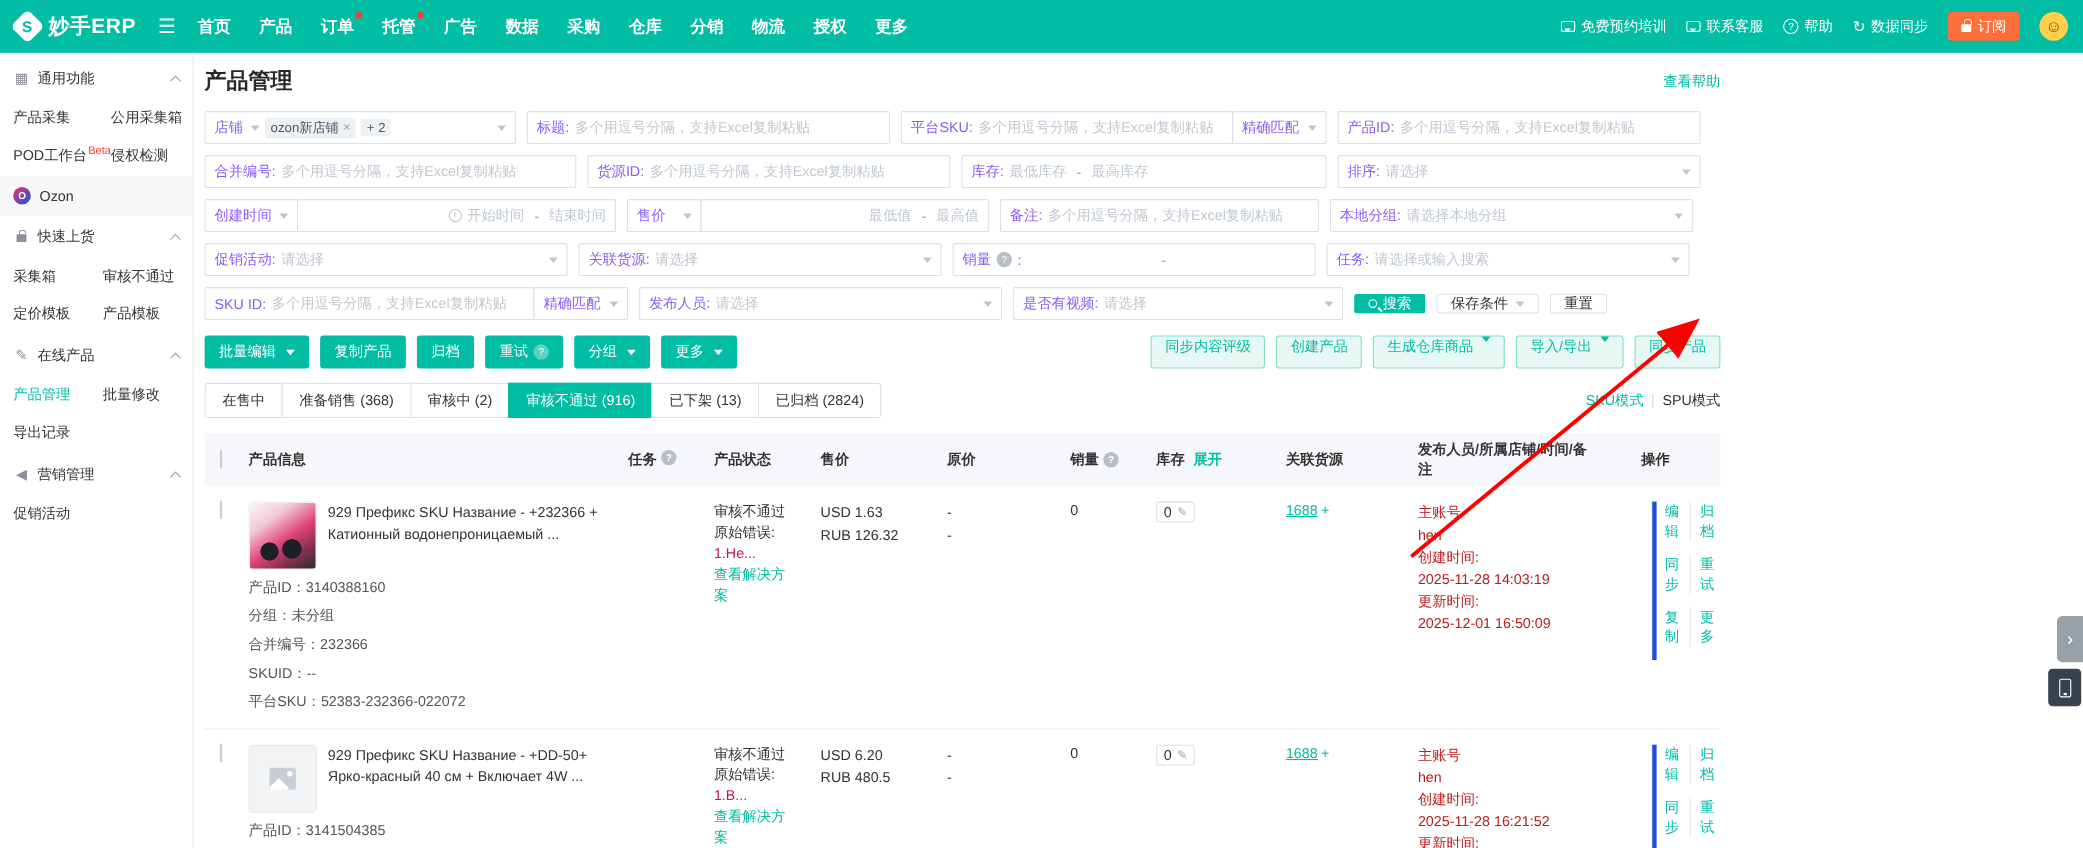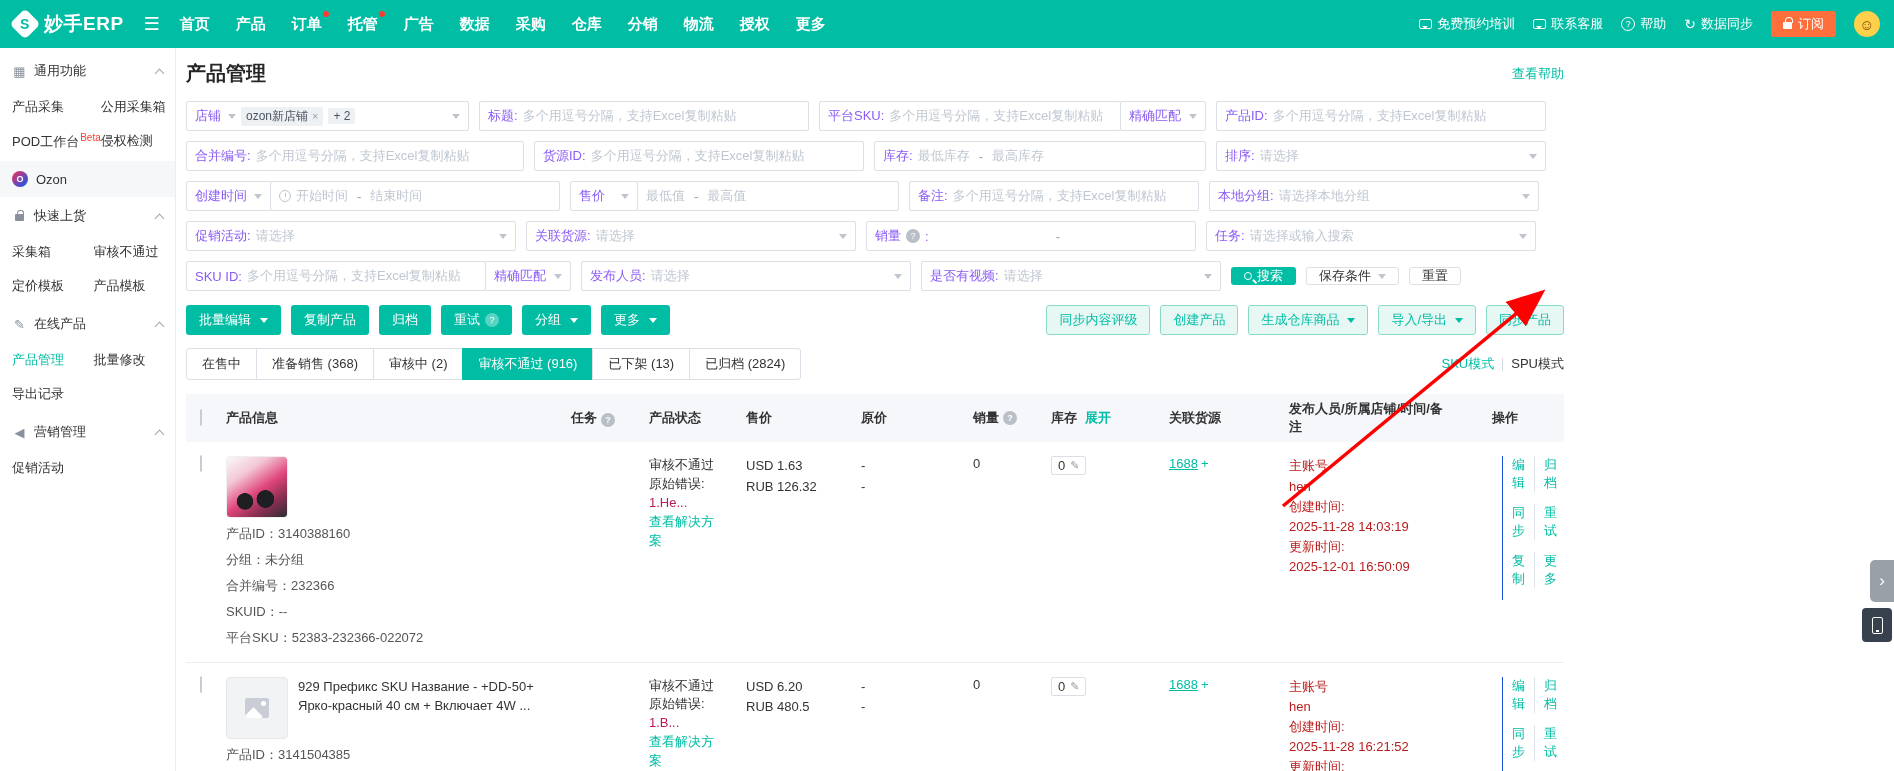--- a/index.html
+++ b/index.html
@@ -47,21 +47,21 @@
   .main { flex:1; padding:10px 10px 0 10px; overflow:hidden; position:relative; }
   .content { width:1378px; }
   .page-head { display:flex; align-items:center; margin:2px 0 14px 0; }
   .page-head h1 { font-size:20px; font-weight:700; color:#262626; }
   .help-link { margin-left:auto; color:#00bda4; font-size:13px; cursor:pointer; text-decoration:none; }
 
   
   .frow { display:flex; gap:10px; margin-bottom:10px; align-items:center; }
   .fbox { display:flex; align-items:center; gap:5px; height:30px; border:1px solid #dcdfe6; border-radius:2px; background:#fff; padding:0 8px; font-size:13px; overflow:hidden; white-space:nowrap; }
   .fgroup { display:flex; }
-  .fgroup .fbox + .fbox { margin-left:-1px; }
+  .fgroup .fbox + .fbox { margin-left:-1px;justify-content:flex-end; }
   .lab { color:#8b5cf6; flex:none; }
   .ph { color:#bfc7d1; overflow:hidden; text-overflow:ellipsis; }
   .caret { width:0; height:0; border-left:4px solid transparent; border-right:4px solid transparent; border-top:5px solid #c0c4cc; margin-left:auto; flex:none; }
   .caret.inlined { margin-left:2px; }
   .caret.white { border-top-color:#fff; margin-left:4px; }
   .tag { display:flex; align-items:center; gap:4px; background:#eef1f4; color:#4d5462; border-radius:2px; padding:1px 5px; font-size:12px; }
   .tag .x { color:#9aa0a8; cursor:pointer; font-size:11px; }
   .dashsep { color:#9aa0a8; padding:0 4px; }
   .qicon { width:14px; height:14px; border-radius:50%; background:#b8bfc6; color:#fff; font-size:9px; display:inline-grid; place-items:center; flex:none; line-height:1; }
   .qicon.on-teal { background:rgba(255,255,255,.35); }
@@ -73,21 +73,21 @@
   .btn { height:18px; border-radius:3px; display:inline-flex; align-items:center; gap:5px; padding:0 12px; font-size:13px; cursor:pointer; border:1px solid transparent; }
   .btn-search { background:#00bda4; color:#fff; }
   .btn-plain { background:#fff; border-color:#dcdfe6; color:#333; }
   .mag { width:8px; height:8px; border:1.5px solid #fff; border-radius:50%; position:relative; flex:none; }
   .mag::after { content:""; position:absolute; left:7px; top:7px; width:1.5px; height:5px; background:#fff; transform:rotate(-45deg); transform-origin:top; }
 
   
   .toolbar { display:flex; gap:10px; margin:14px 0 0 0; align-items:center; }
   .btn-solid { background:#00bda4; color:#fff; height:30px; border:none; border-radius:3px; padding:0 13px; display:inline-flex; align-items:center; gap:5px; font-size:13px; cursor:pointer; }
   .tb-right { margin-left:auto; display:flex; gap:10px; }
-  .btn-tint { background:#e7f8f4; border:1px solid #8adcc9; color:#00bda4; height:30px; border-radius:3px; padding:0 12px; display:inline-flex; align-items:center; gap:5px; font-size:13px; cursor:pointer; }
+  .btn-tint { background:#e7f8f4; border:1px solid #8adcc9; color:#00bda4; height:30px; border-radius:3px; padding:0 12px; display:inline-flex; align-items:flex-start; gap:5px; font-size:13px; cursor:pointer; }
   .caret.teal { border-top-color:#00bda4; margin-left:3px; }
 
   
   .tabs-row { display:flex; align-items:center; margin-top:13px; }
   .tabs { display:flex; }
   .tab { border:1px solid #dcdfe6; background:#fff; height:32px; line-height:30px; padding:0 15px; font-size:13px; color:#333; cursor:pointer; margin-left:-1px; white-space:nowrap; }
   .tab:first-child { margin-left:0; border-radius:3px 0 0 3px; }
   .tab:last-child { border-radius:0 3px 3px 0; }
   .tab.active { background:#00bda4; border-color:#00bda4; color:#fff; }
   .mode-switch { margin-left:auto; display:flex; align-items:center; gap:8px; font-size:13px; }
@@ -120,21 +120,21 @@
   .pline { margin-top:7px; color:#555; line-height:1.45; }
   .st-line { line-height:1.45; color:#333; }
   .st-err { color:#be185d; line-height:1.45; }
   .st-link { color:#00bda4; cursor:pointer; display:block; width:72px; word-break:break-all; line-height:1.45; }
   .price-line { line-height:1.6; color:#333; }
   .stock-pill { display:inline-flex; align-items:center; gap:5px; border:1px solid #dcdfe6; border-radius:2px; padding:1px 6px; color:#333; }
   .edit-ic { color:#9aa0a8; font-size:11px; cursor:pointer; }
   .src-link { color:#00bda4; text-decoration:underline; cursor:pointer; }
   .src-plus { color:#00bda4; cursor:pointer; margin-left:3px; }
   .pub-line { line-height:1.55; color:#b91c1c; white-space:nowrap; }
-  .act-cell { border-left:1px solid #1d4ed8; padding-left:12px !important; min-height:120px;margin-left:48px; }
+  .act-cell { border-left:4px solid #1d4ed8; padding-left:12px !important; min-height:120px;margin-left:48px; }
   .act-row { display:flex; justify-content:center; gap:0; margin-bottom:12px; }
   .act-row a { color:#00bda4; cursor:pointer; text-decoration:none; padding:0 9px; }
   .act-row a + a { border-left:1px solid #e2e5ea; }
 
   
   .arrow-svg { position:absolute; left:0; top:0; width:1894px; height:771px; pointer-events:none; z-index:50; }
   .float-expand { position:absolute; right:0; top:560px; width:24px; height:42px; background:#9aa0a8; color:#fff; border-radius:5px 0 0 5px; display:grid; place-items:center; font-size:17px; cursor:pointer; z-index:40; }
   .float-phone { position:absolute; right:2px; top:608px; width:30px; height:34px; background:#38424e; border-radius:4px; display:grid; place-items:center; cursor:pointer; z-index:40; }
   .phone-ic { width:11px; height:17px; border:1.5px solid #fff; border-radius:2px; position:relative; }
   .phone-ic::after { content:""; position:absolute; bottom:1px; left:3px; width:3px; height:1.5px; background:#fff; }
@@ -455,21 +455,21 @@
             <span class="mode-sku">SKU模式</span>
             <i class="sep-v"></i>
             <span class="mode-spu">SPU模式</span>
           </div>
         </div>
 
         <div class="table">
           <div class="tgrid thead">
             <div><span class="cb"></span></div>
             <div>产品信息</div>
-            <div style="display:flex;align-items:flex-end;gap:4px;">
+            <div style="display:flex;align-items:flex-start;gap:4px;">
                 <span>任务</span>
                 <span class="qicon">?</span>
               </div>
             <div>产品状态</div>
             <div>售价</div>
             <div>原价</div>
             <div style="display:flex;align-items:center;gap:4px;">
                 <span>销量</span>
                 <span class="qicon">?</span>
               </div>
@@ -480,20 +480,21 @@
             <div>关联货源</div>
             <div>发布人员/所属店铺/时间/备注</div>
             <div class="th-actions">操作</div>
           </div>
 
           <div class="tgrid trow">
             <div><span class="cb"></span></div>
             <div class="pcell">
               <div class="ptop">
                 <div class="img-stroller"></div>
+                <div class="ptitle">929 Префикс SKU Название - +232366 + Катионный водонепроницаемый ...</div>
               </div>
               <div class="pline">产品ID：3140388160</div>
               <div class="pline">分组：未分组</div>
               <div class="pline">合并编号：232366</div>
               <div class="pline">SKUID：--</div>
               <div class="pline">平台SKU：52383-232366-022072</div>
             </div>
             <div></div>
             <div>
               <div class="st-line">审核不通过</div>

